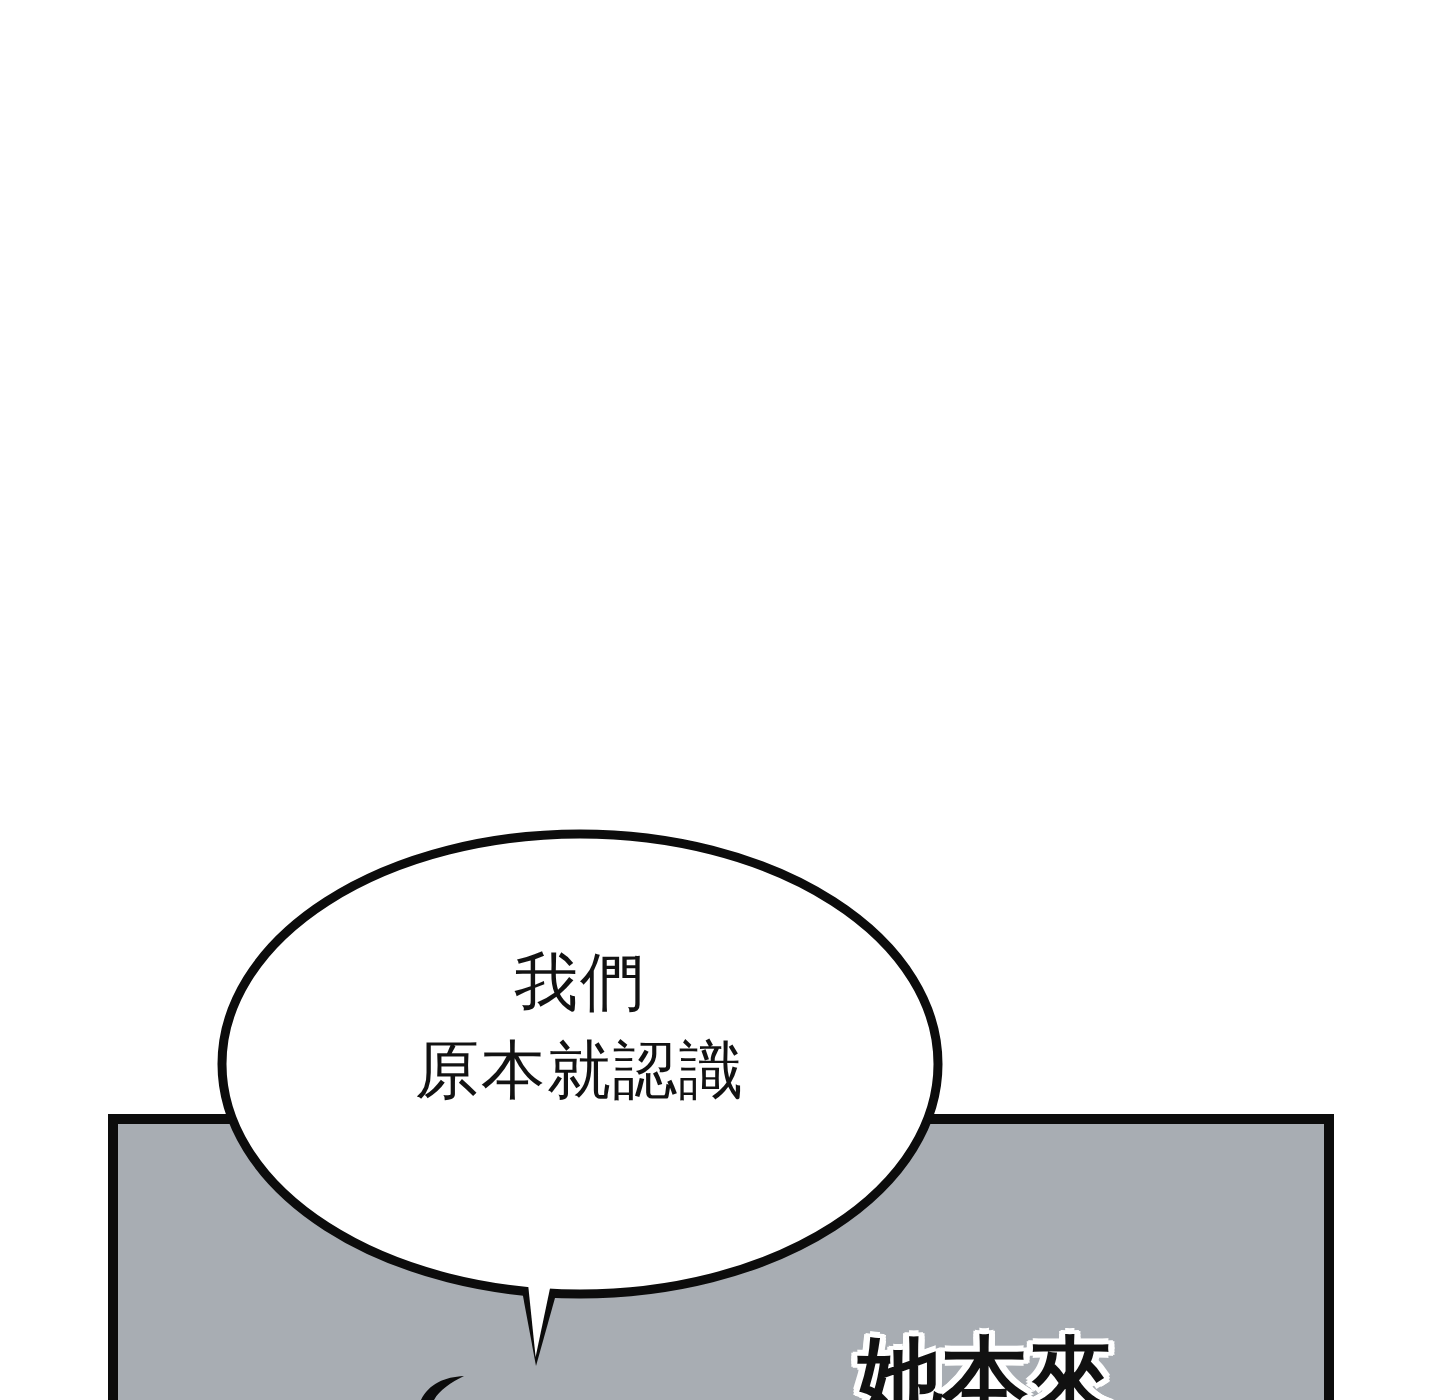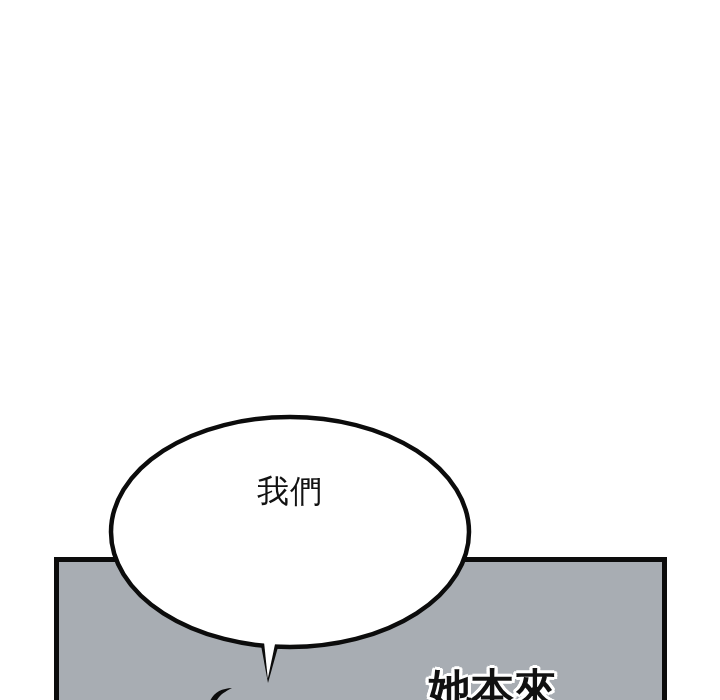--- a/index.html
+++ b/index.html
@@ -80,17 +80,18 @@
 
     <ellipse cx="290" cy="532" rx="179" ry="115" fill="#ffffff" stroke="#0c0c0c" stroke-width="4.5"></ellipse>
 
     <polygon points="263.5,637 276.5,637 267.8,678.5" fill="#ffffff"></polygon>
 
     <path d="M 210,701 C 214,692 222,688.5 232,688 C 225,691.5 219,695.5 216.5,701 Z" fill="#0c0c0c"></path>
   </svg>
 
   <div class="bubble-text">
     <div>我們</div>
+    <div>原本就認識</div>
   </div>
 
   <div class="caption">她本來</div>
 
 </div>
 
 </body></html>

